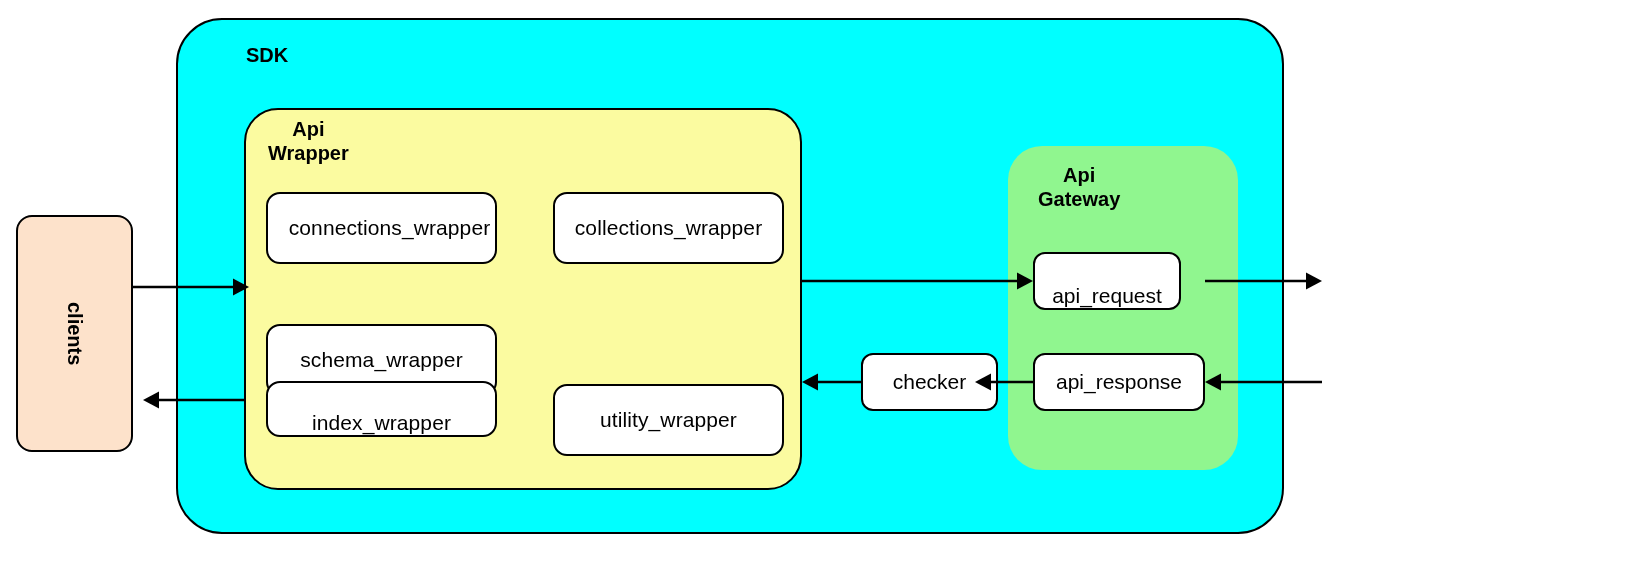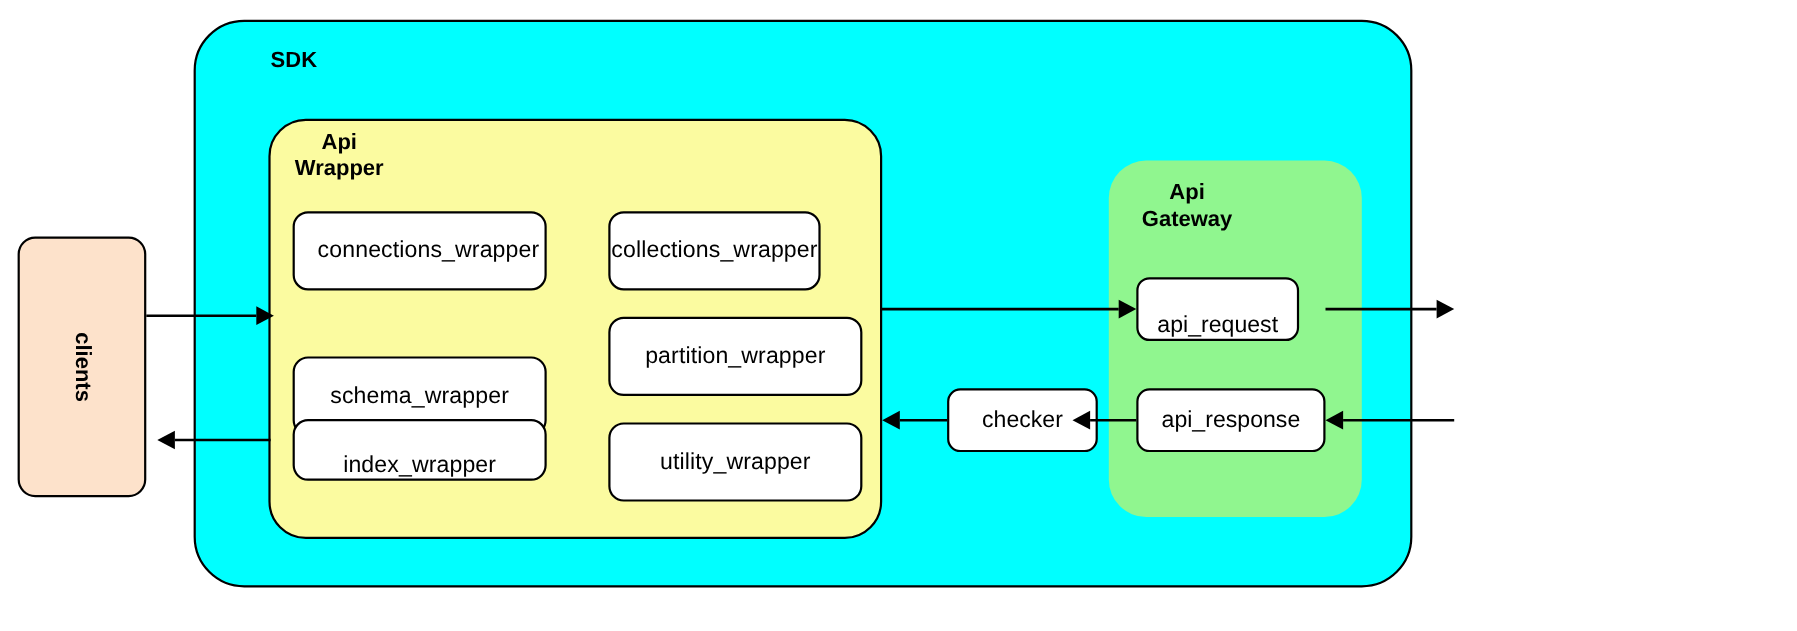--- a/index.html
+++ b/index.html
@@ -110,29 +110,26 @@
   </div>
 
   <div class="node container-wrapper" style="left:244px; top:108px; width:558px; height:382px;">
     <div class="container-title" style="margin-left:22px; margin-top:8px;">Api
 Wrapper</div>
   </div>
 
   <div class="node leaf" style="left:266px; top:192px; width:231px; height:72px;padding-left:16px;">
     <span>connections_wrapper</span>
   </div>
-  <div class="node leaf" style="left:553px; top:192px; width:193px; height:72px;">
+  <div class="node leaf" style="left:553px; top:192px; width:231px; height:72px;">
     <span>collections_wrapper</span>
   </div>
 
   <div class="node leaf" style="left:266px; top:288px; width:231px; height:72px;margin-top:36px;">
     <span>schema_wrapper</span>
-  </div>
-  <div class="node leaf" style="left:553px; top:288px; width:231px; height:72px;">
-    <span>partition_wrapper</span>
   </div>
 
   <div class="node leaf" style="left:266px; top:381px; width:231px; height:56px;align-items:flex-end;">
     <span>index_wrapper</span>
   </div>
   <div class="node leaf" style="left:553px; top:384px; width:231px; height:72px;">
     <span>utility_wrapper</span>
   </div>
 
   <div class="node container-gateway" style="left:1008px; top:146px; width:230px; height:324px;">

